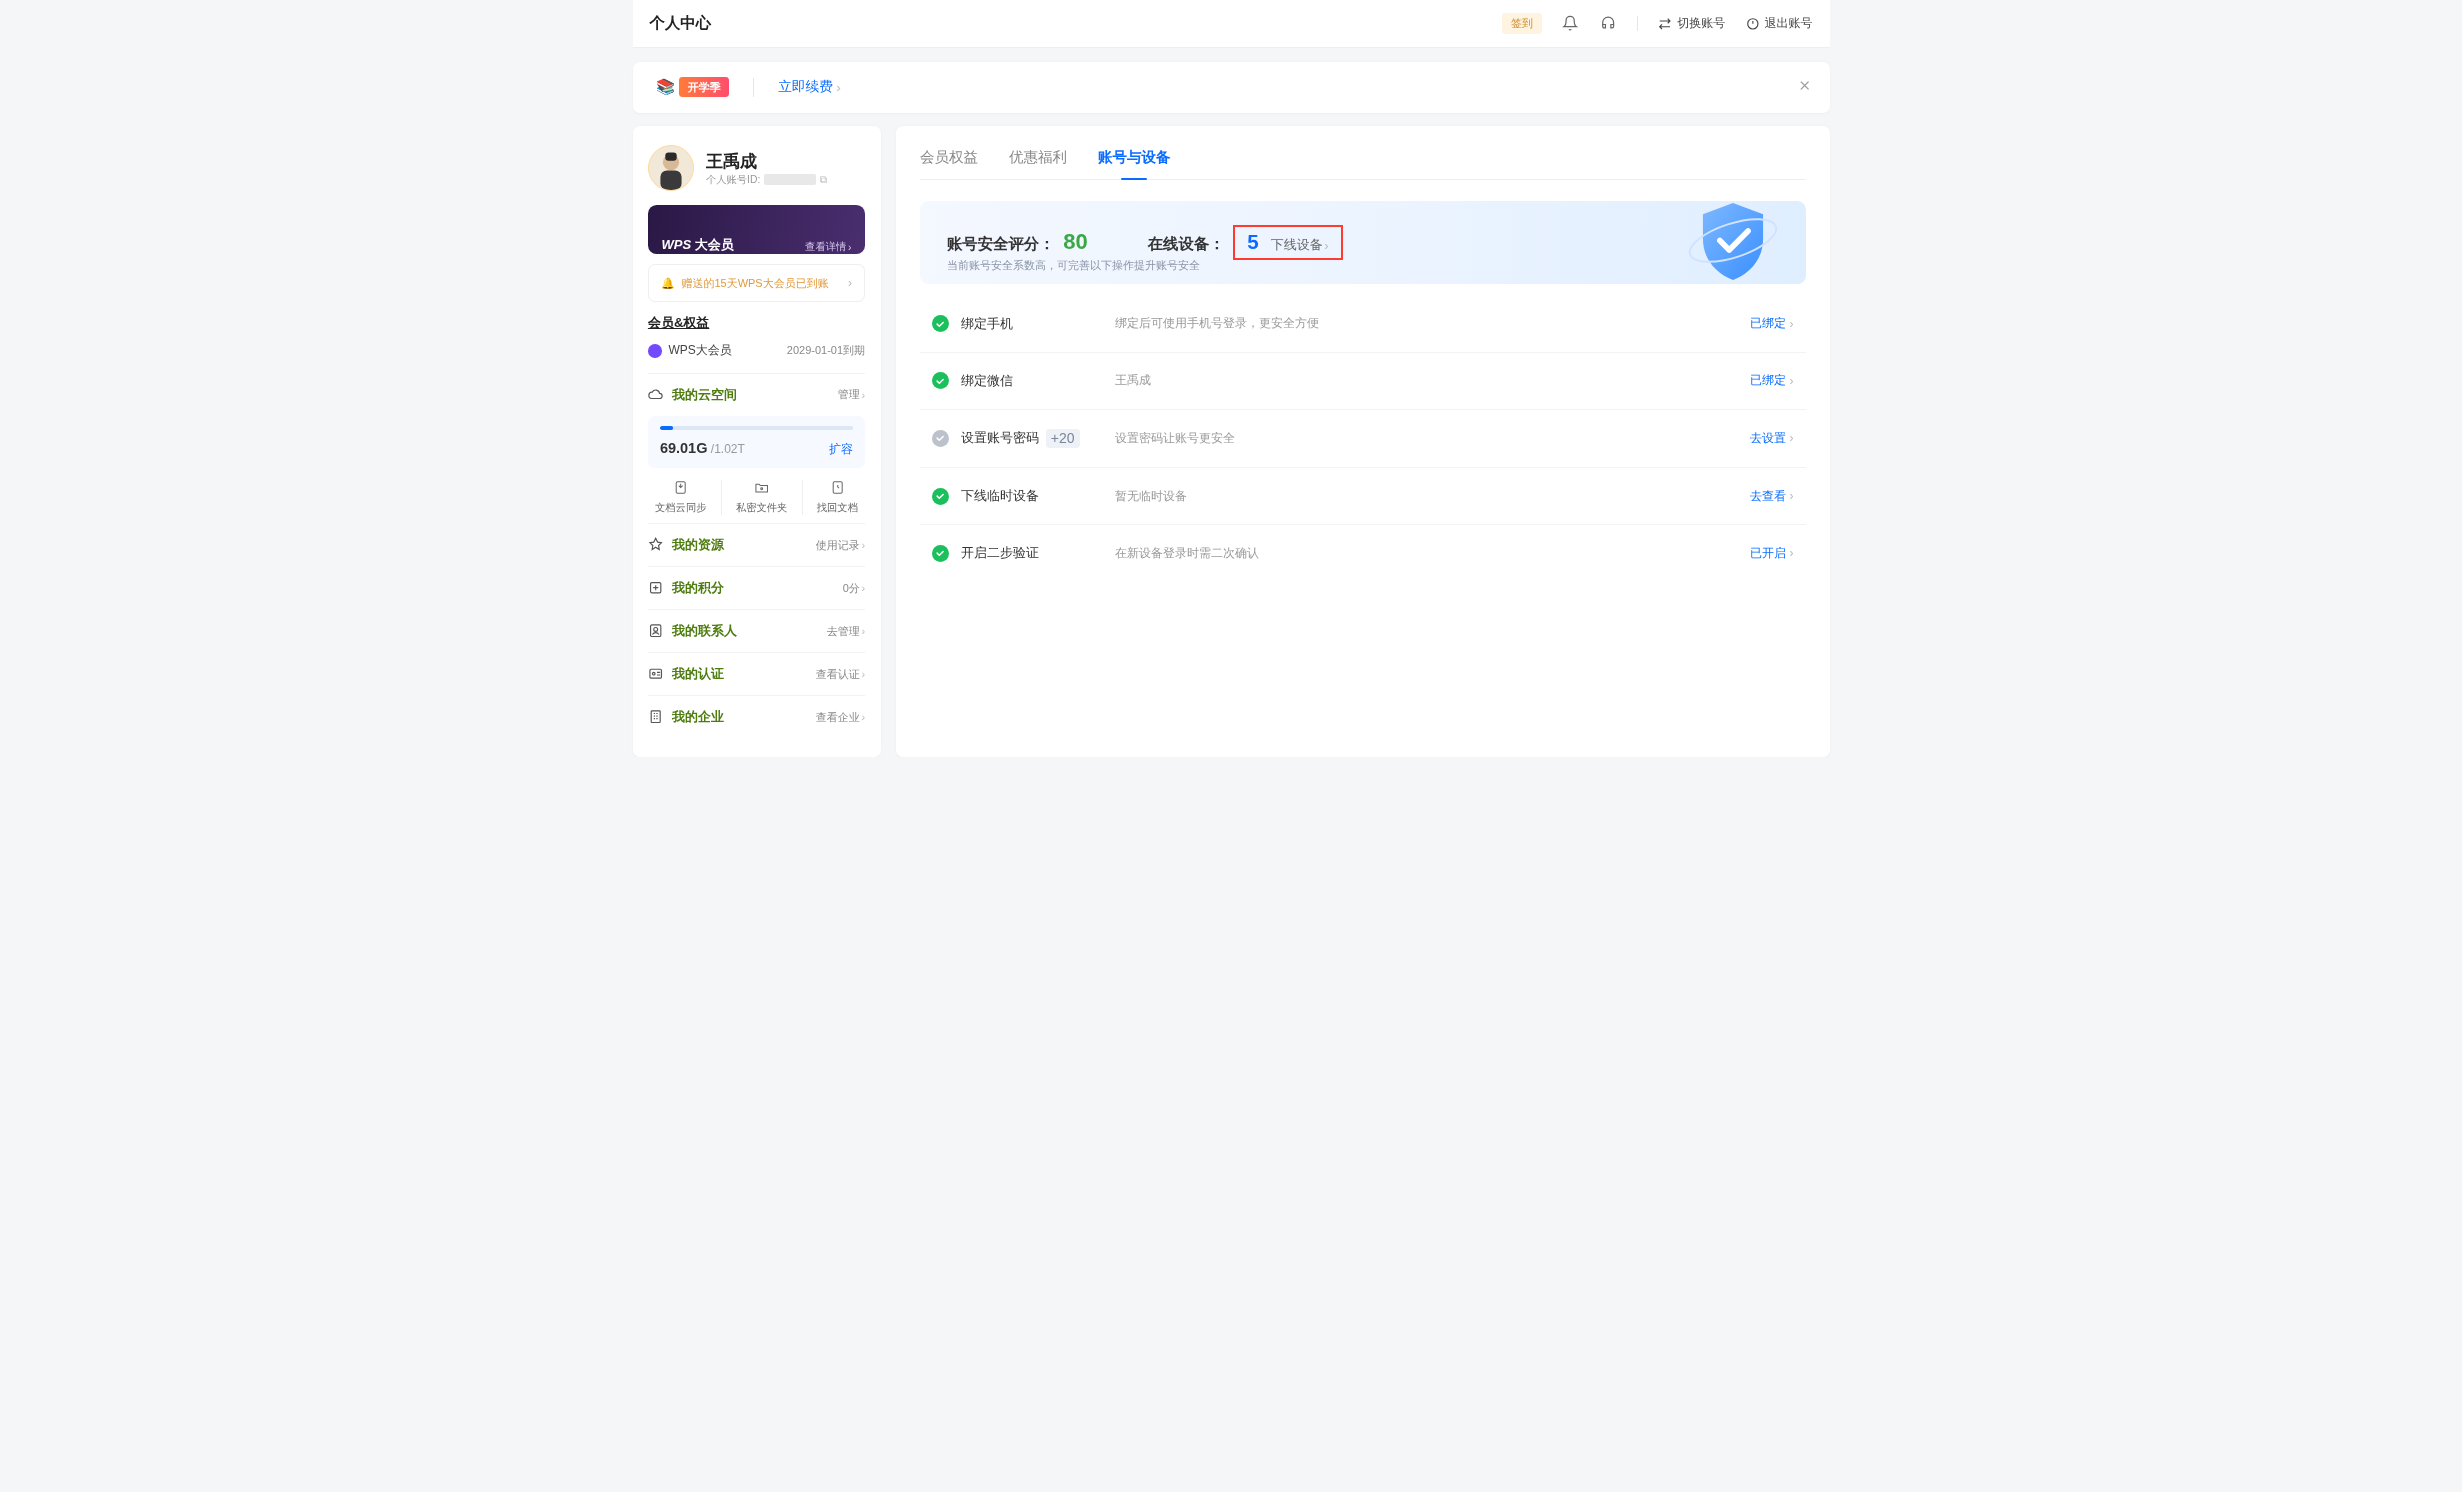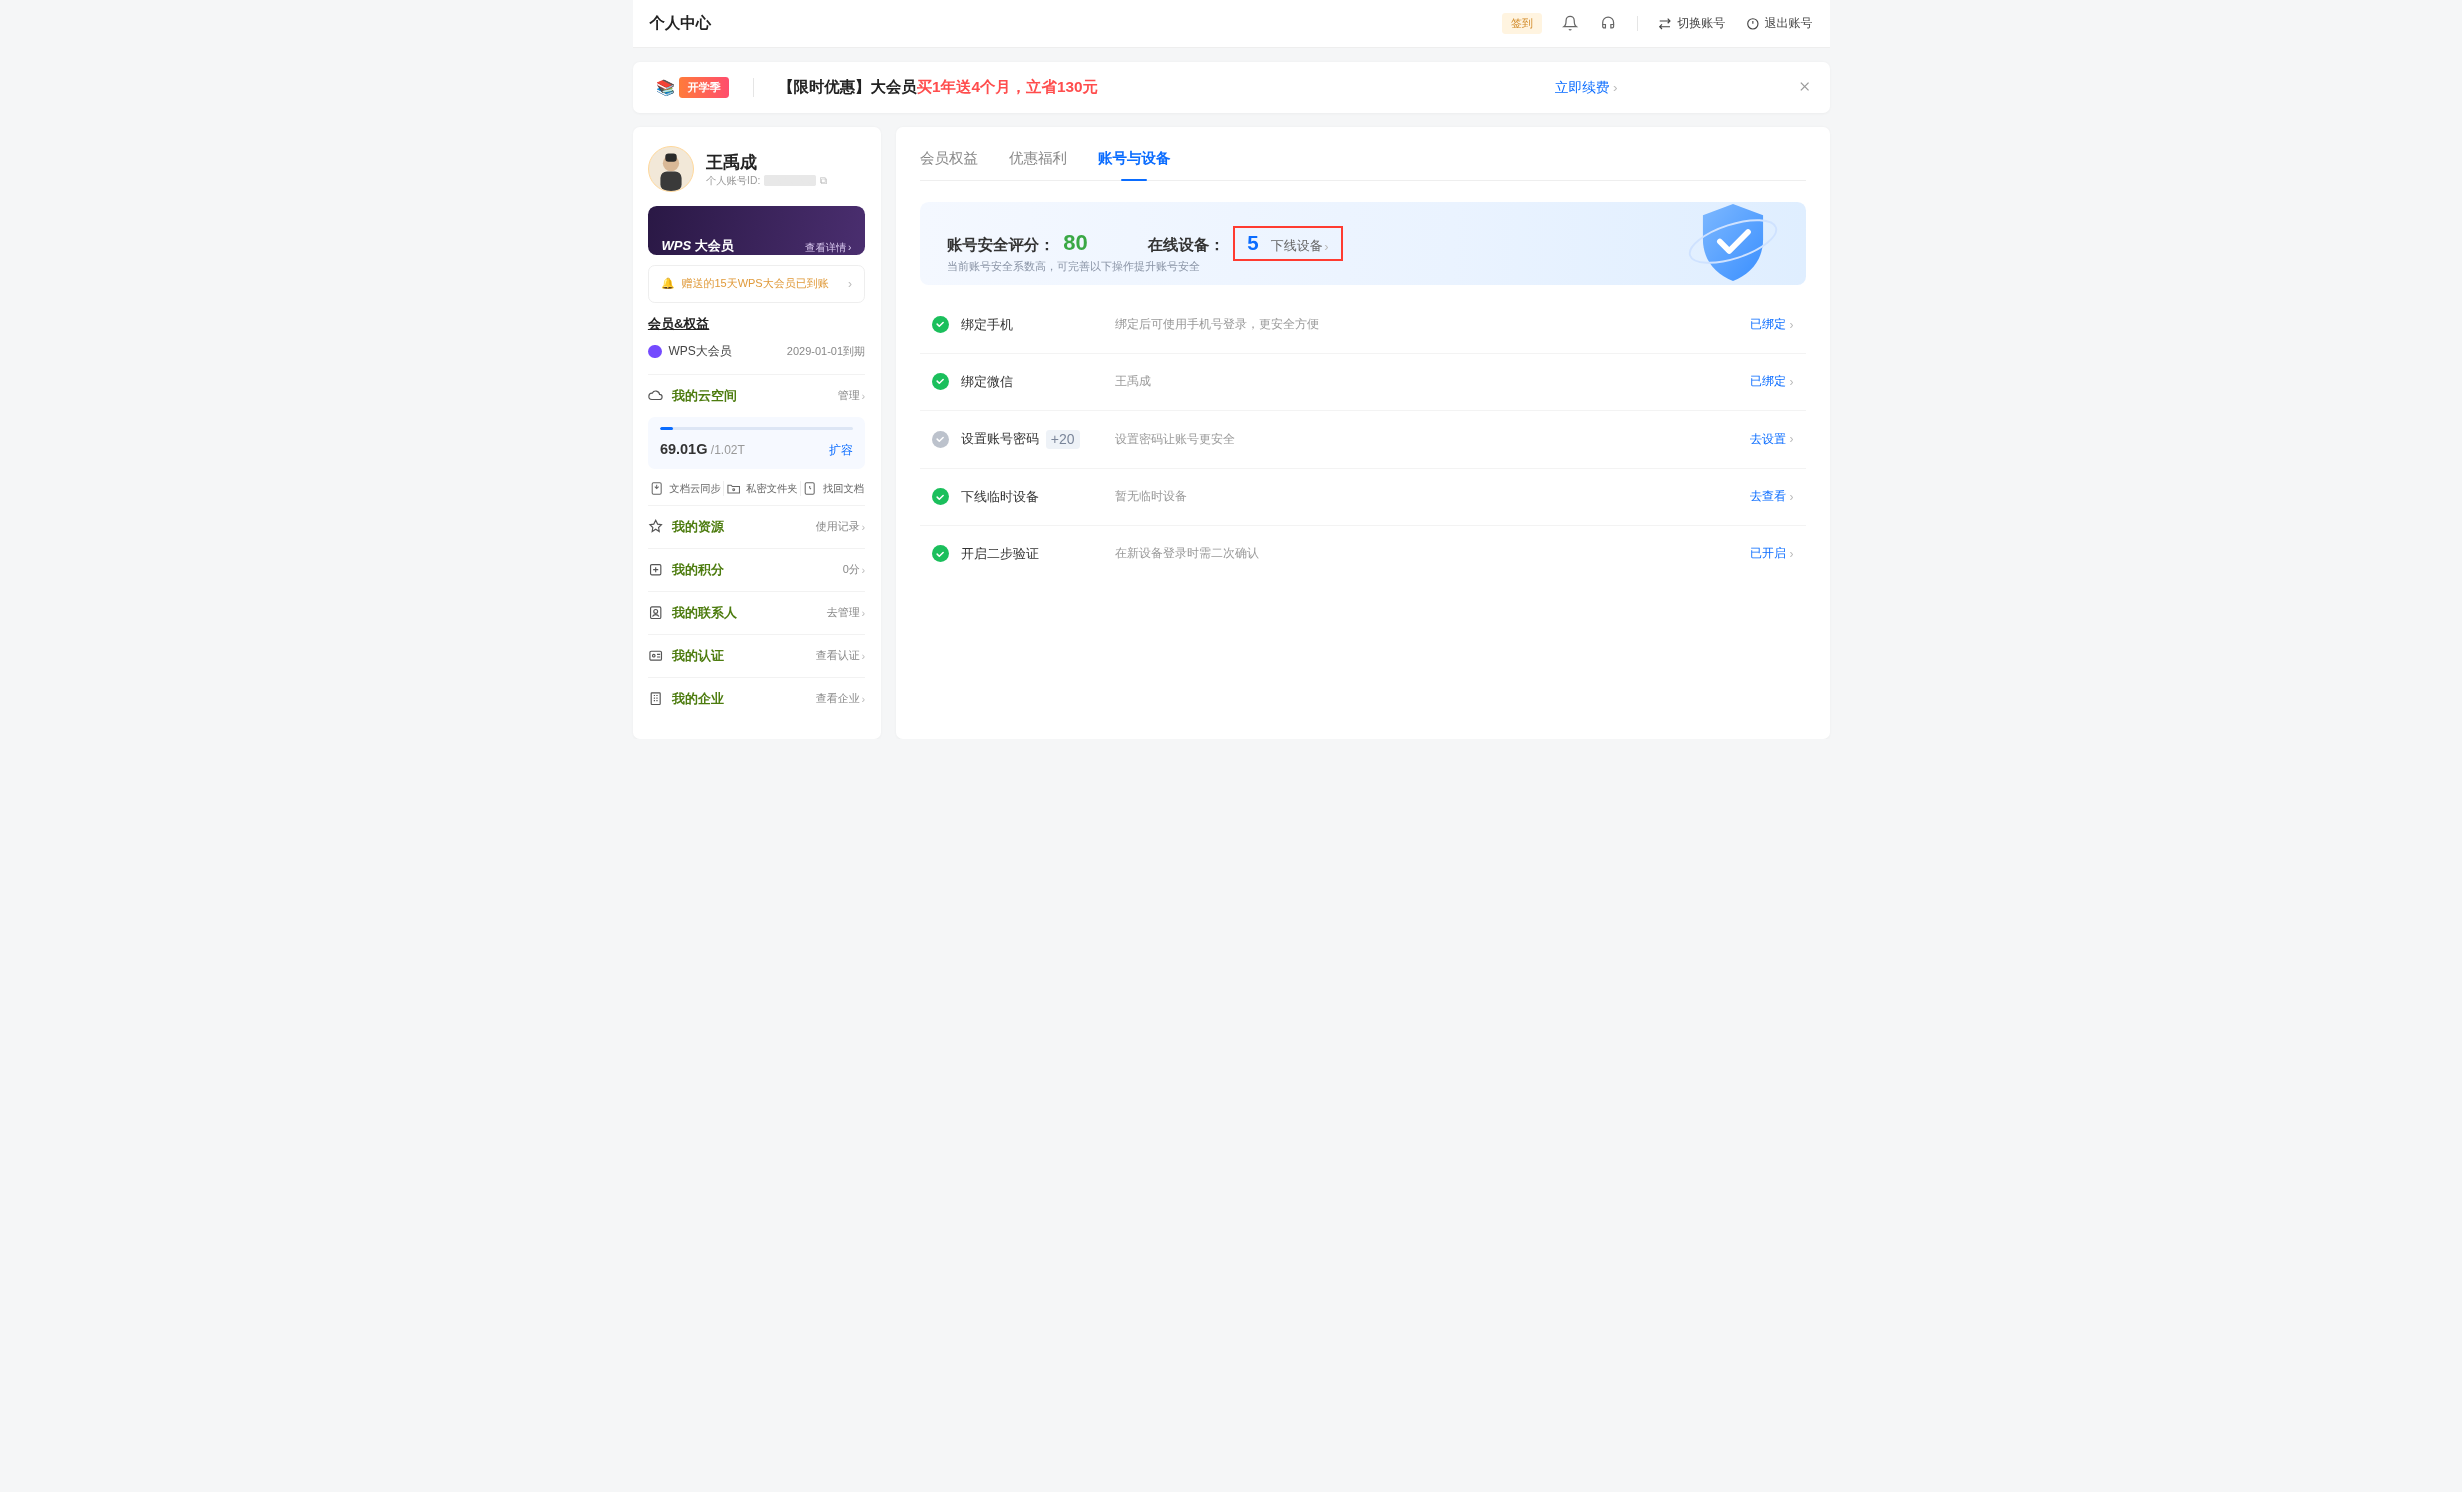--- a/index.html
+++ b/index.html
@@ -60,21 +60,21 @@
     
     .storage-card { background: #f6f9ff; border-radius: 6.8px; padding: 10.3px 12px; margin-bottom: 12px; }
     .storage-bar-bg { width: 100%; height: 3.4px; background: #dde6f5; border-radius: 1.7px; margin-bottom: 10.3px; overflow:hidden;}
     .storage-bar-fg { width: 7%; height: 100%; background: #0a6cff; border-radius: 1.7px; }
     .storage-row { display: flex; align-items: baseline; justify-content: space-between; }
     .storage-used { font-size: 14.5px; font-weight: 600; color: #333; }
     .storage-total { font-size: 12px; color: #999; }
     .storage-expand { font-size: 12px; color: #0a6cff; cursor: pointer; }
     
     .tool-row { display: flex; justify-content: space-around; margin-bottom: 3.4px; padding-bottom:5.1px;}
-    .tool-item { display: flex; align-items: center; gap: 5.1px; cursor: pointer; }
+    .tool-item { display: flex; flex-direction: column; align-items: center; gap: 5.1px; cursor: pointer; }
     .tool-item span { font-size: 10.3px; color: #666; }
     .tool-sep { width:0.9px; background:#eee; }
     
     
     .content { flex: 1; background: #fff; border-radius: 6.8px; padding: 17px 24px 24px 24px; box-shadow: 0 0.9px 2.6px rgba(0,0,0,0.04);}
     .tabs { display: flex; gap: 31px; border-bottom: 0.9px solid #eee; margin-bottom: 20.5px; text-align: center; }
     .tab { font-size: 14.5px; padding: 5.1px 0 12px 0; color: #888; cursor: pointer; position: relative; }
     .tab.active { color: #0a6cff; font-weight: 600; }
     .tab.active::after { content: ''; position: absolute; bottom: -0.9px; left: 50%; transform: translateX(-50%); width: 26px; height: 2.6px; background: #0a6cff; border-radius: 1.7px; }
     
@@ -137,23 +137,20 @@
       </span>
     </div>
   </div>
 
   <div class="promo-banner">
     <span class="promo-badge">
       <span class="promo-badge-icon">📚</span>
       <span class="promo-badge-text">开学季</span>
     </span>
     <span class="promo-divider"></span>
-    <span class="promo-text">
-      <span>【限时优惠】大会员</span><span class="highlight">买1年送4个月，立省130元</span>
-    </span>
     <span class="promo-renew">
       <span>立即续费</span>
       <span class="chev">›</span>
     </span>
     <span class="promo-close">
       <svg width="15.4" height="15.4" viewBox="0 0 24 24" fill="none" stroke="currentColor" stroke-width="2">
           <path d="M18 6L6 18M6 6l12 12"></path>
         </svg>
     </span>
   </div>

